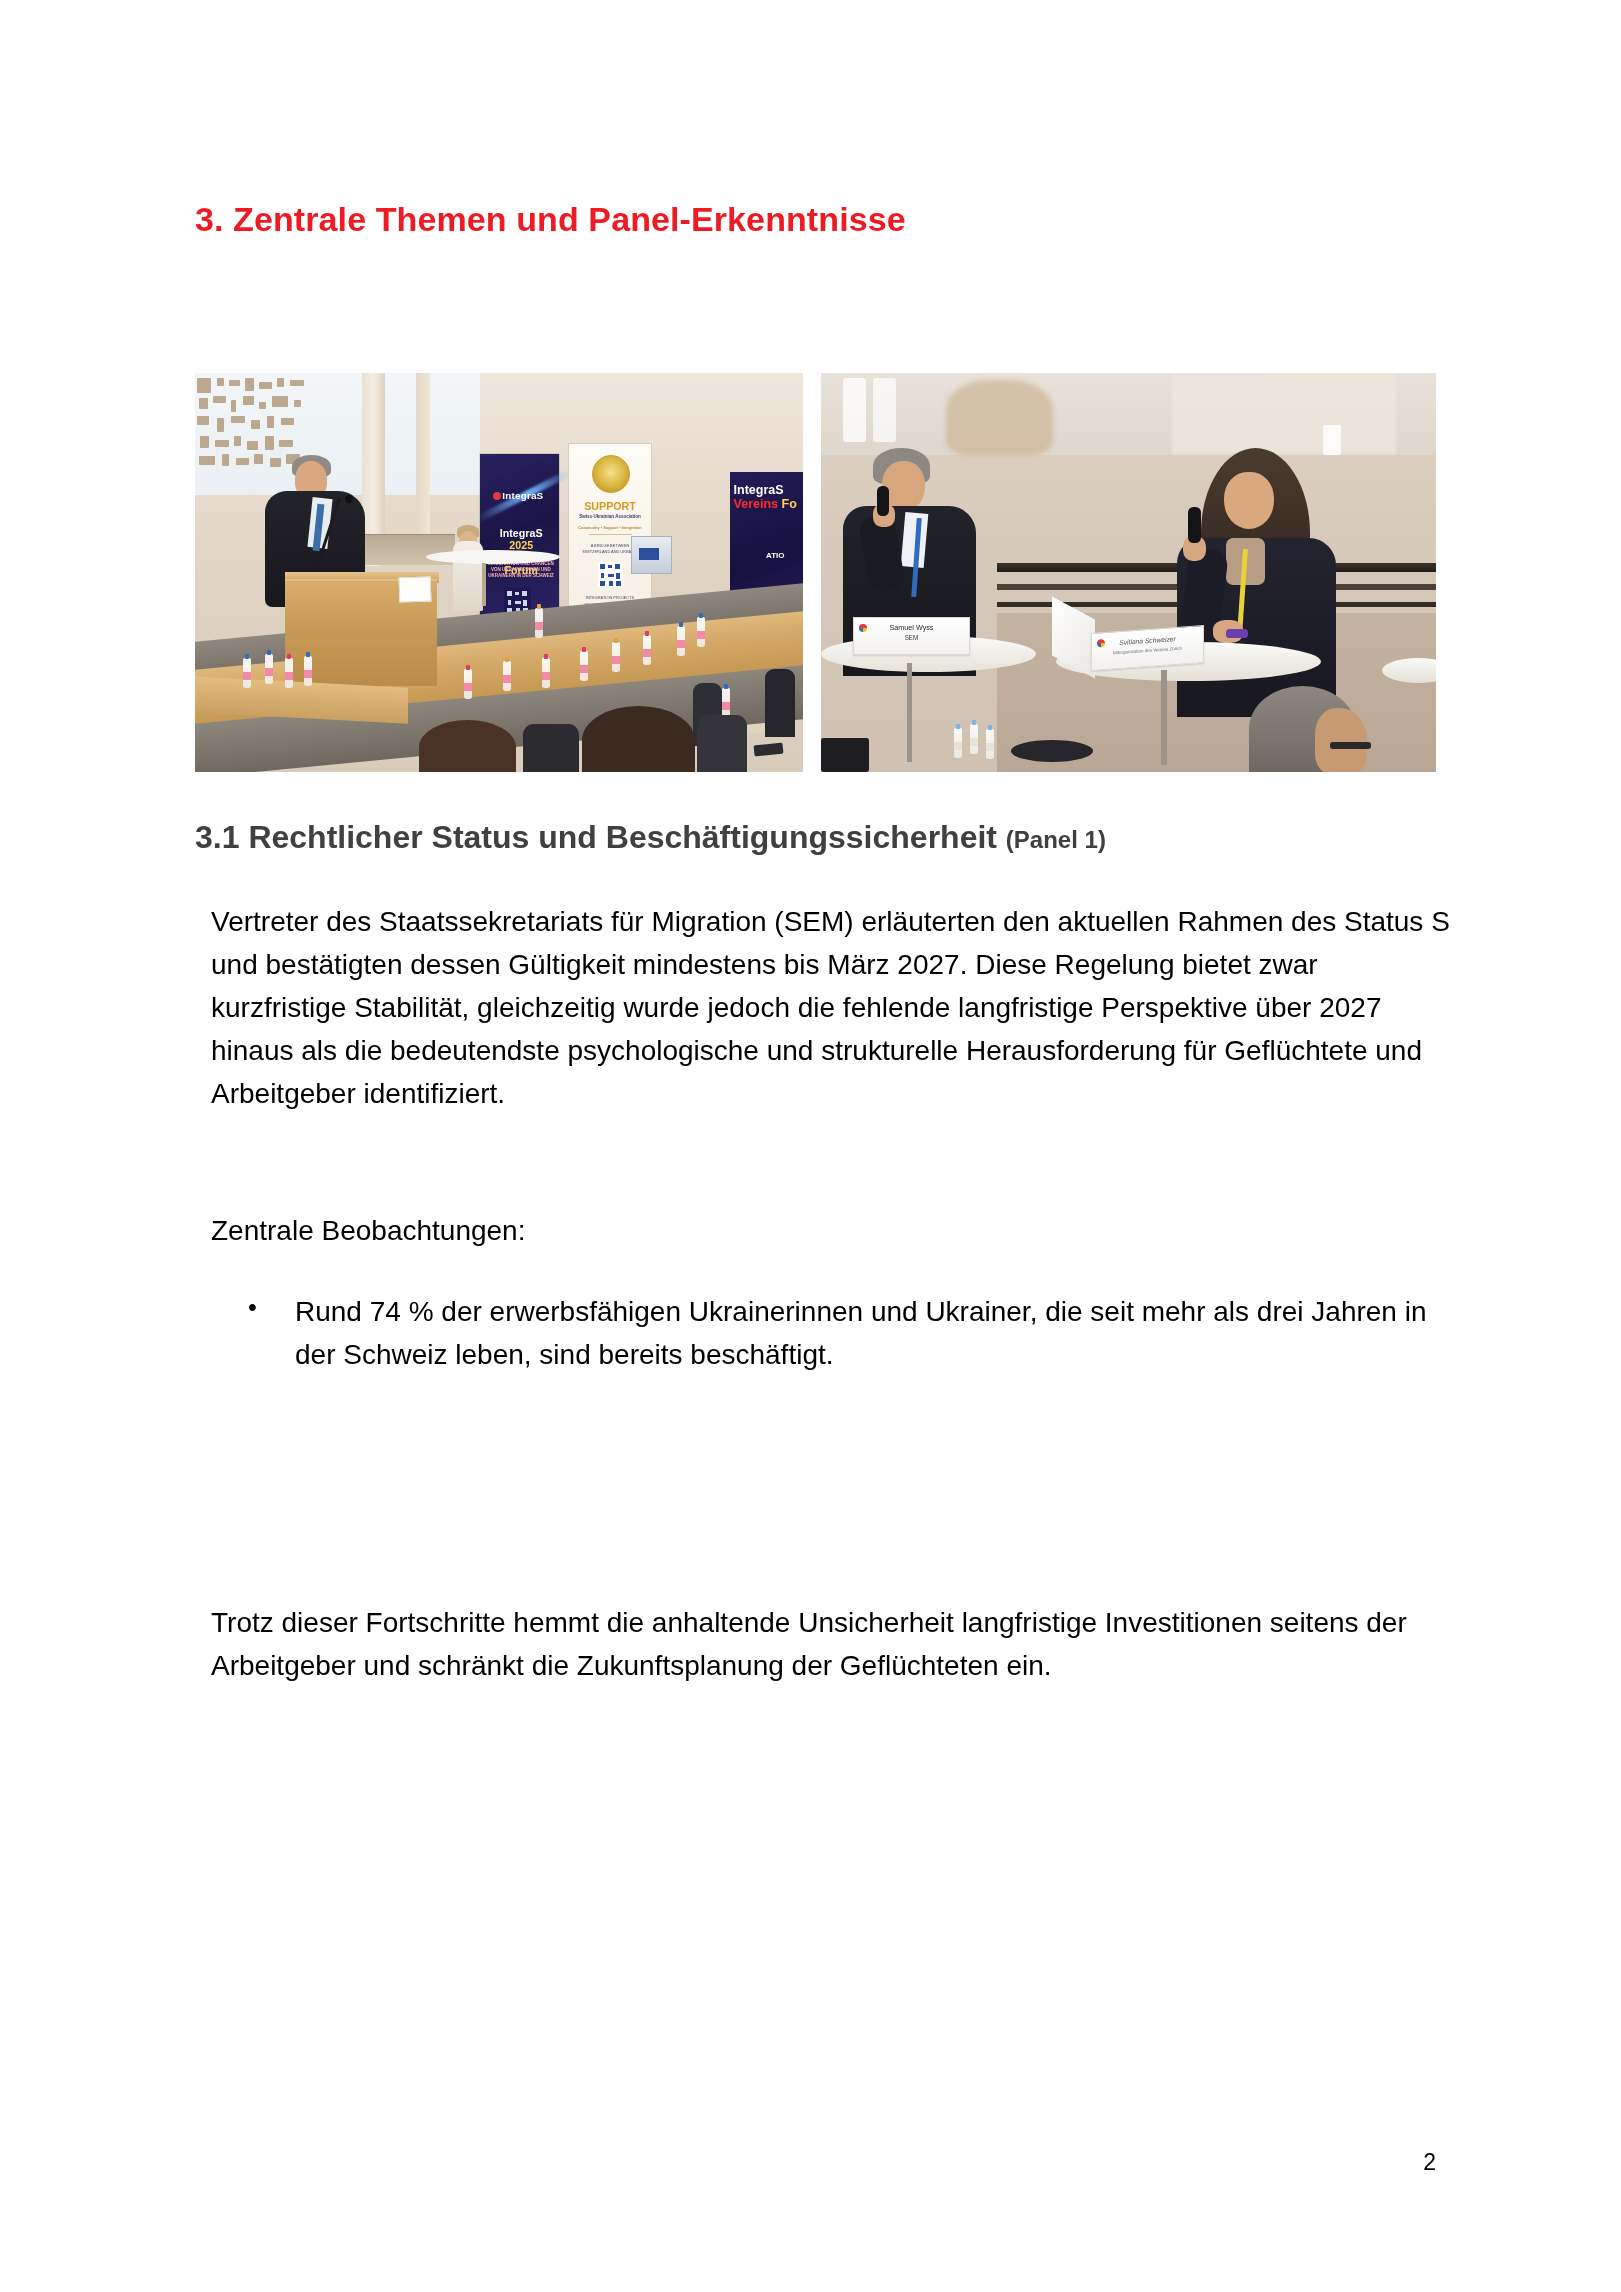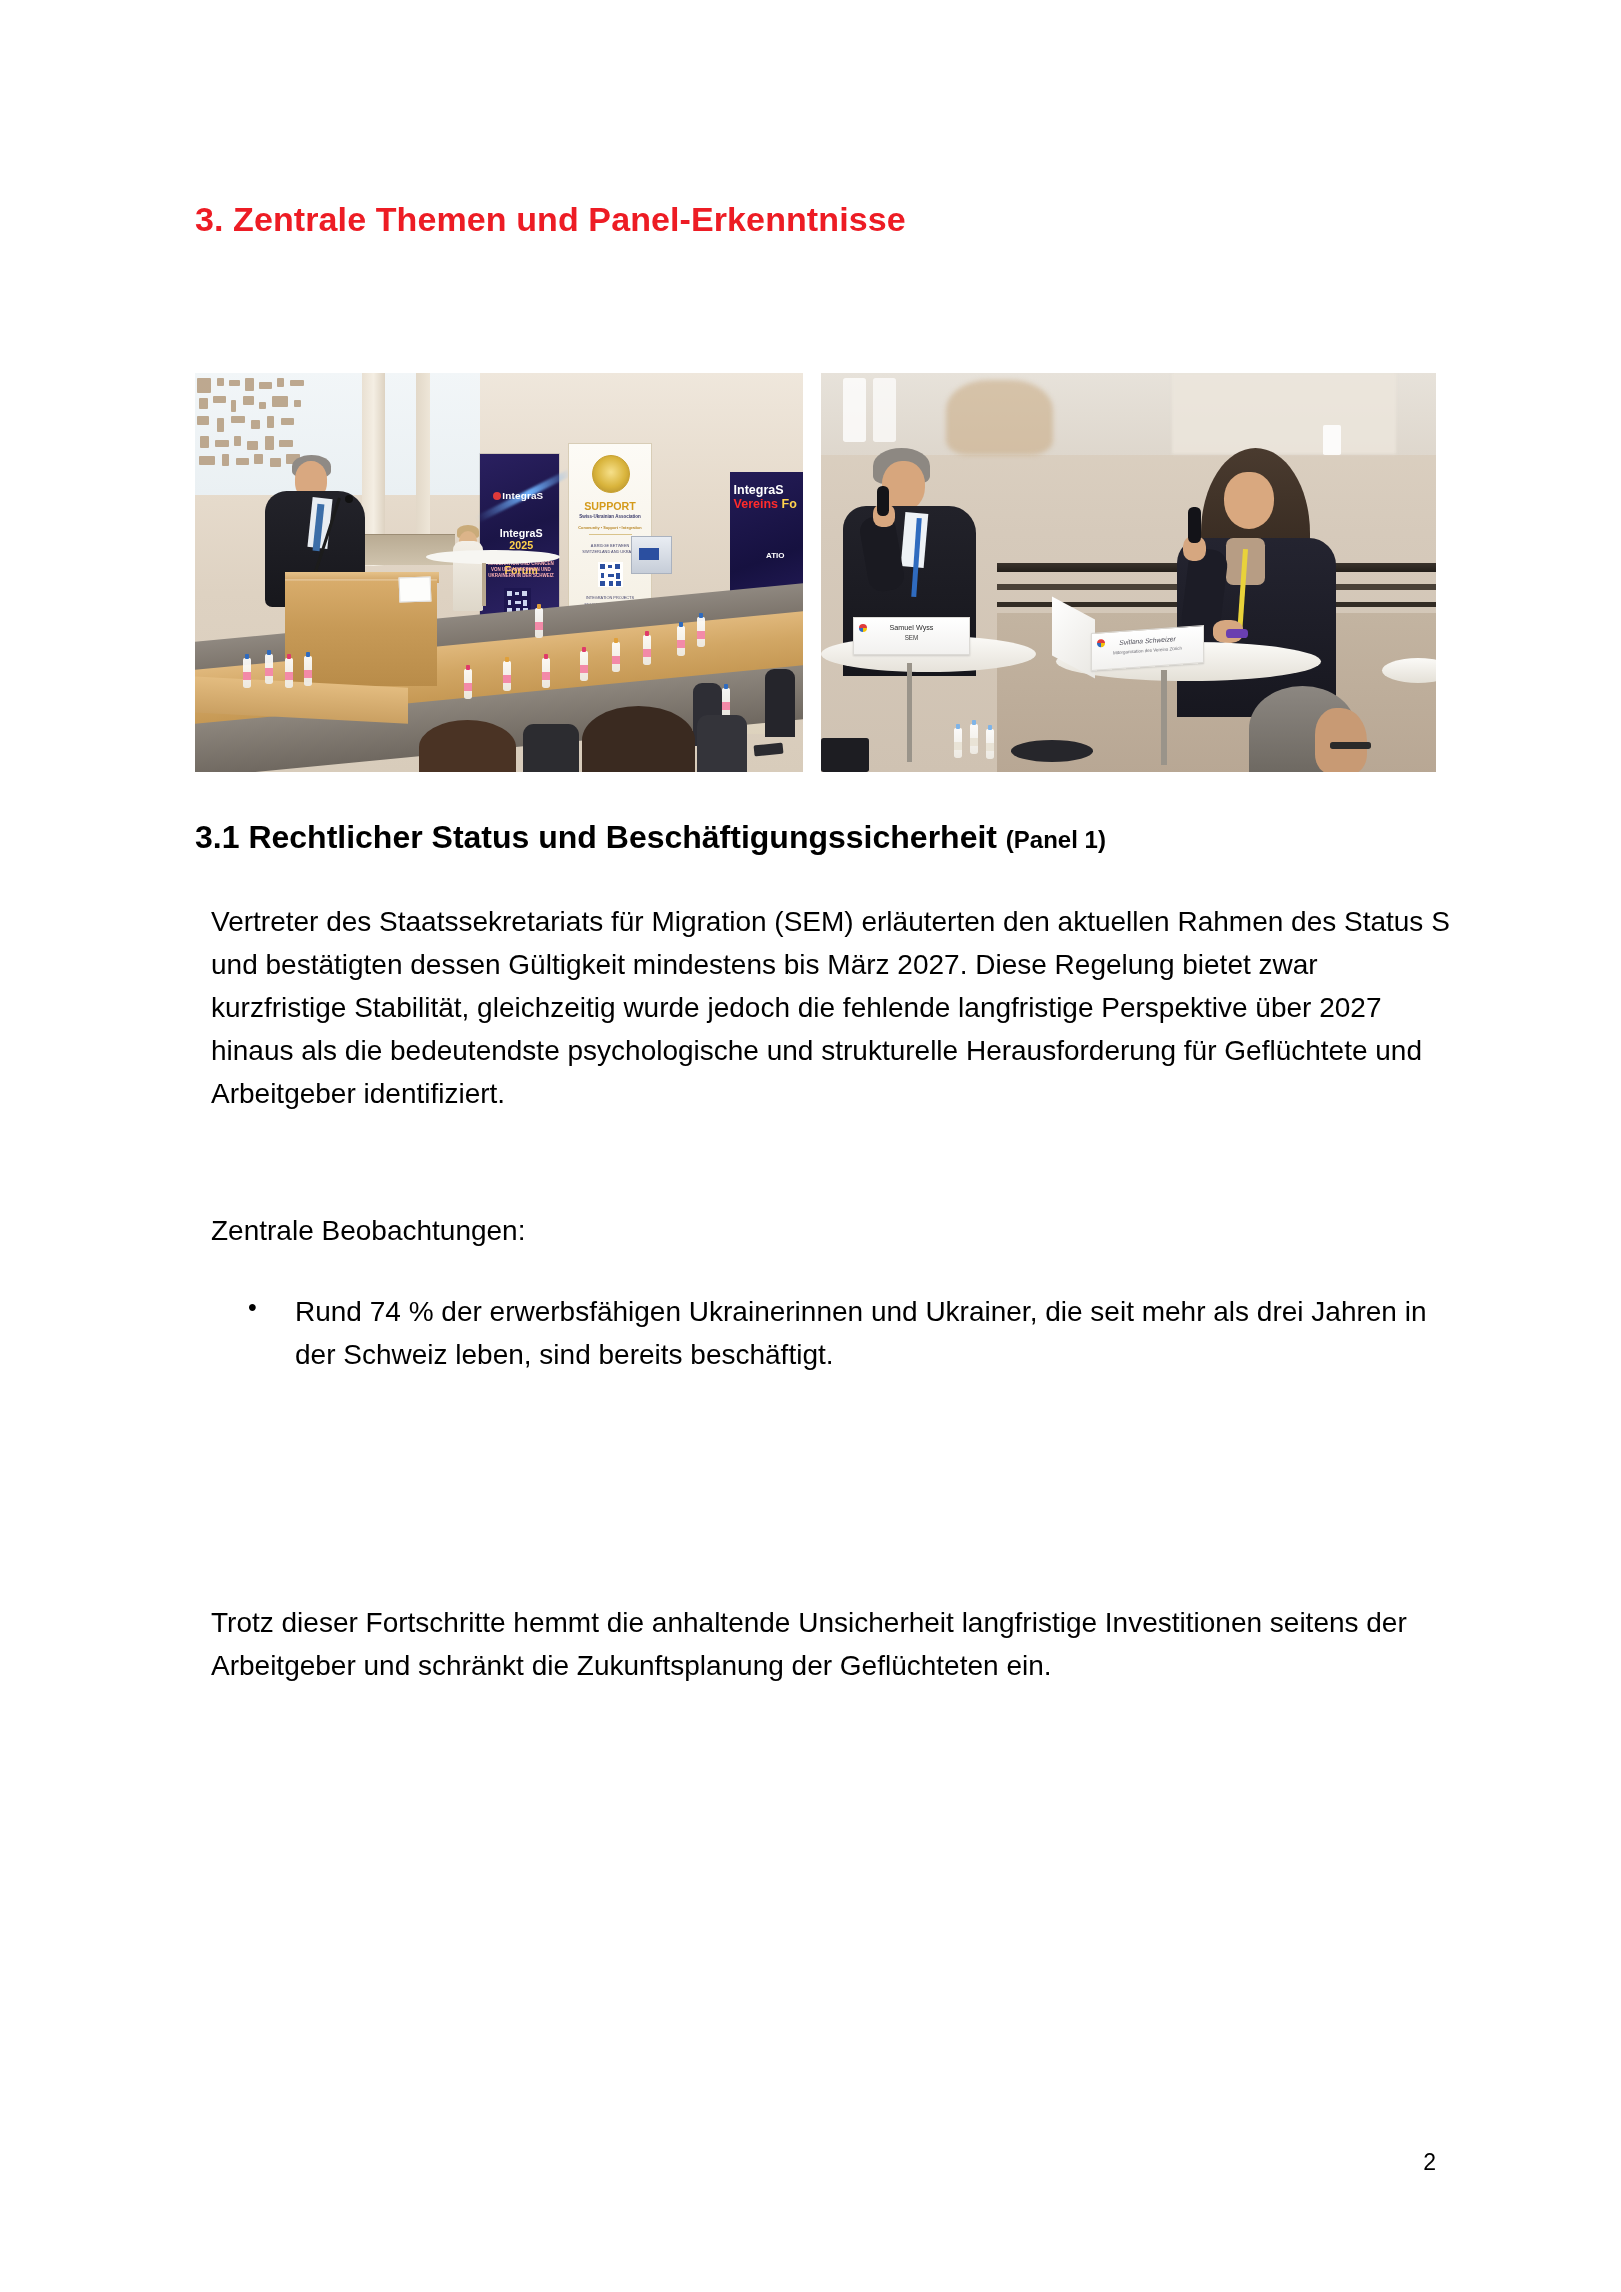--- a/index.html
+++ b/index.html
@@ -41,21 +41,21 @@
     top: 199px;
     left: 0;
     letter-spacing: 0.1px;
     line-height: 1.2;
     white-space: nowrap;
   }
 
   h2.subsection-heading {
     font-size: 32px;
     font-weight: bold;
-    color: #000000;
+    color: #404040;
     margin: 0;
     padding: 0;
     position: absolute;
     top: 817px;
     left: 0;
     line-height: 1.25;
     white-space: nowrap;
   }
   h2.subsection-heading .panel-suffix {
     font-size: 24px;

